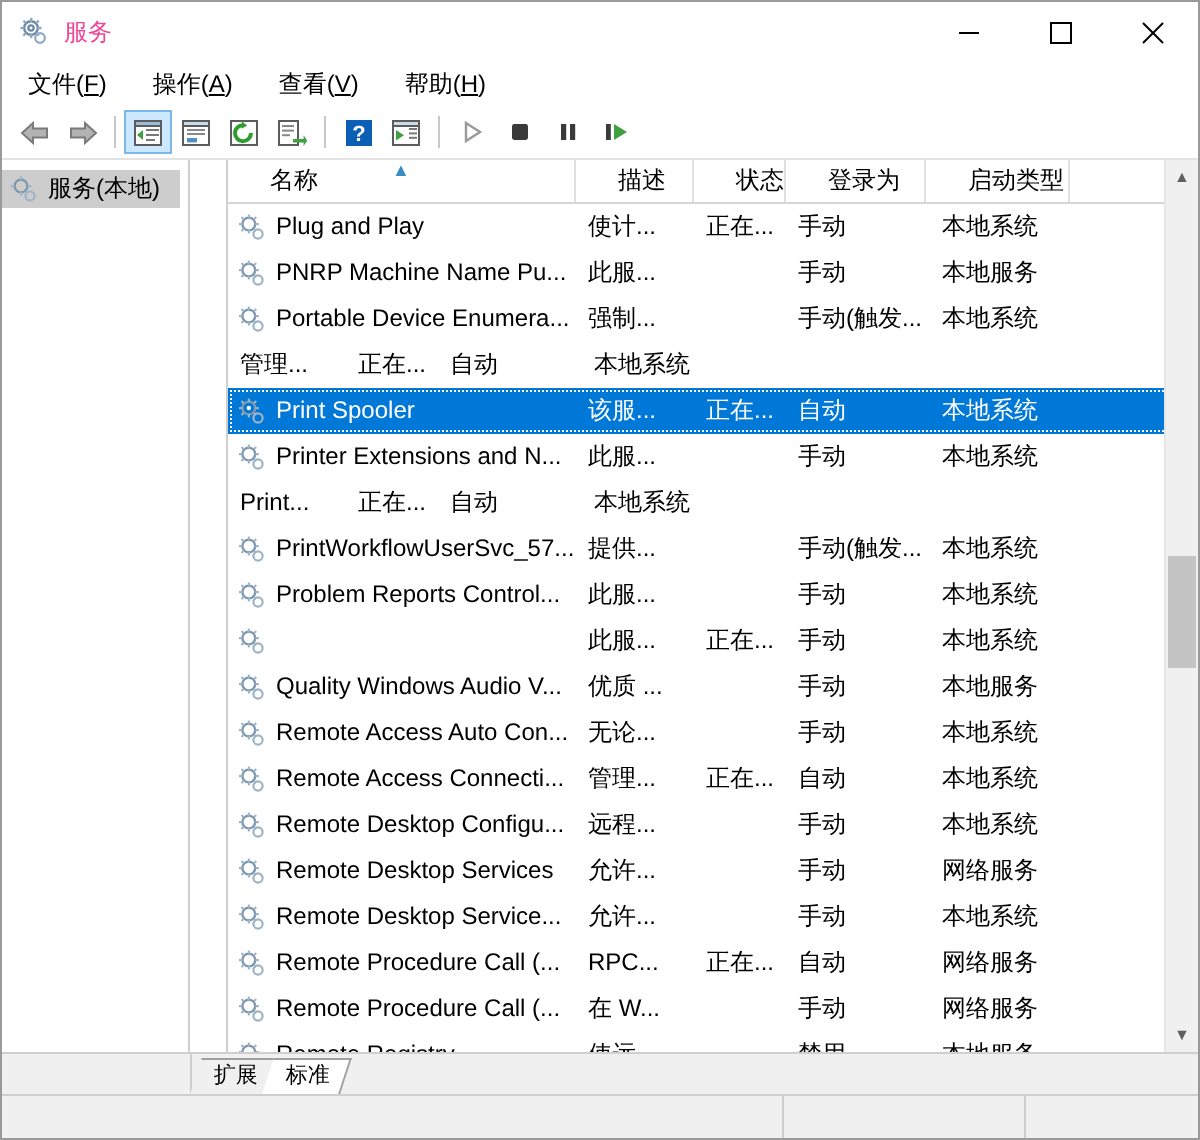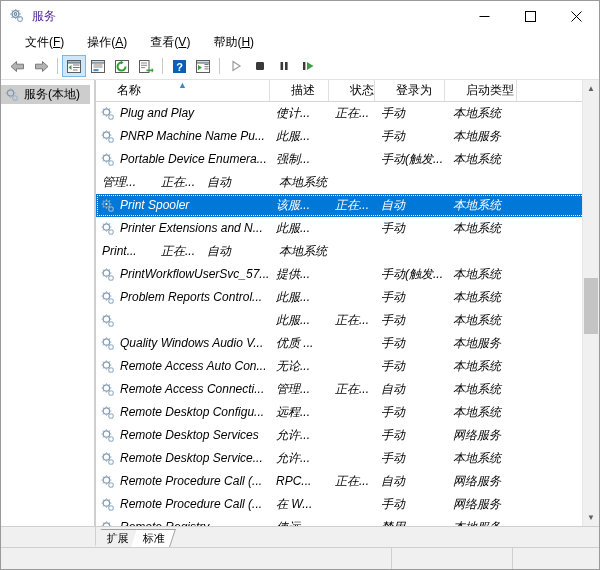--- a/index.html
+++ b/index.html
@@ -38,21 +38,21 @@
   }
   .title-icon {
     width: 16px;
     height: 16px;
     margin-left: 8px;
     margin-right: 7px;
     flex: 0 0 auto;
   }
   .title-text {
     font-size: 12px;
-    color: #4c1d95;
+    color: #ec4899;
     line-height: 1;
   }
   .win-buttons {
     position: absolute;
     right: 0;
     top: 0;
     height: 30px;
     display: flex;
   }
   .win-btn {
@@ -64,21 +64,21 @@
     cursor: default;
   }
   .win-btn svg { display: block; }
 
   
   .menubar {
     height: 22px;
     min-height: 22px;
     display: flex;
     align-items: center;
-    padding-left: 16px;
+    padding-left: 5px;
     background: #ffffff;
   }
   .menu-item {
     font-size: 12px;
     padding: 2px 9px 2px 8px;
     margin-right: 6px;
     color: #000;
     cursor: default;
     white-space: nowrap;
   }
@@ -113,20 +113,21 @@
     background: #c8c8c8;
     margin: 0 4px;
   }
 
   
   .content {
     flex: 1 1 auto;
     display: flex;
     min-height: 0;
     background: #ffffff;
+    gap: 18px;
   }
   .sidebar {
     width: 94px;
     min-width: 94px;
     background: #ffffff;
     border-right: 1px solid #cfcfcf;
     padding-top: 5px;
     box-sizing: border-box;
   }
   .tree-item {
@@ -188,21 +189,20 @@
     font-size: 9px;
     color: #3a8ac4;
     line-height: 8px;
   }
 
   
   .rows {
     flex: 1 1 auto;
     overflow: hidden;
     position: relative;
-    font-style: italic;
   }
   .row {
     display: flex;
     height: 23px;
     align-items: center;
     box-sizing: border-box;
     cursor: default;
   }
   .row.selected {
     background: #0078d7;

